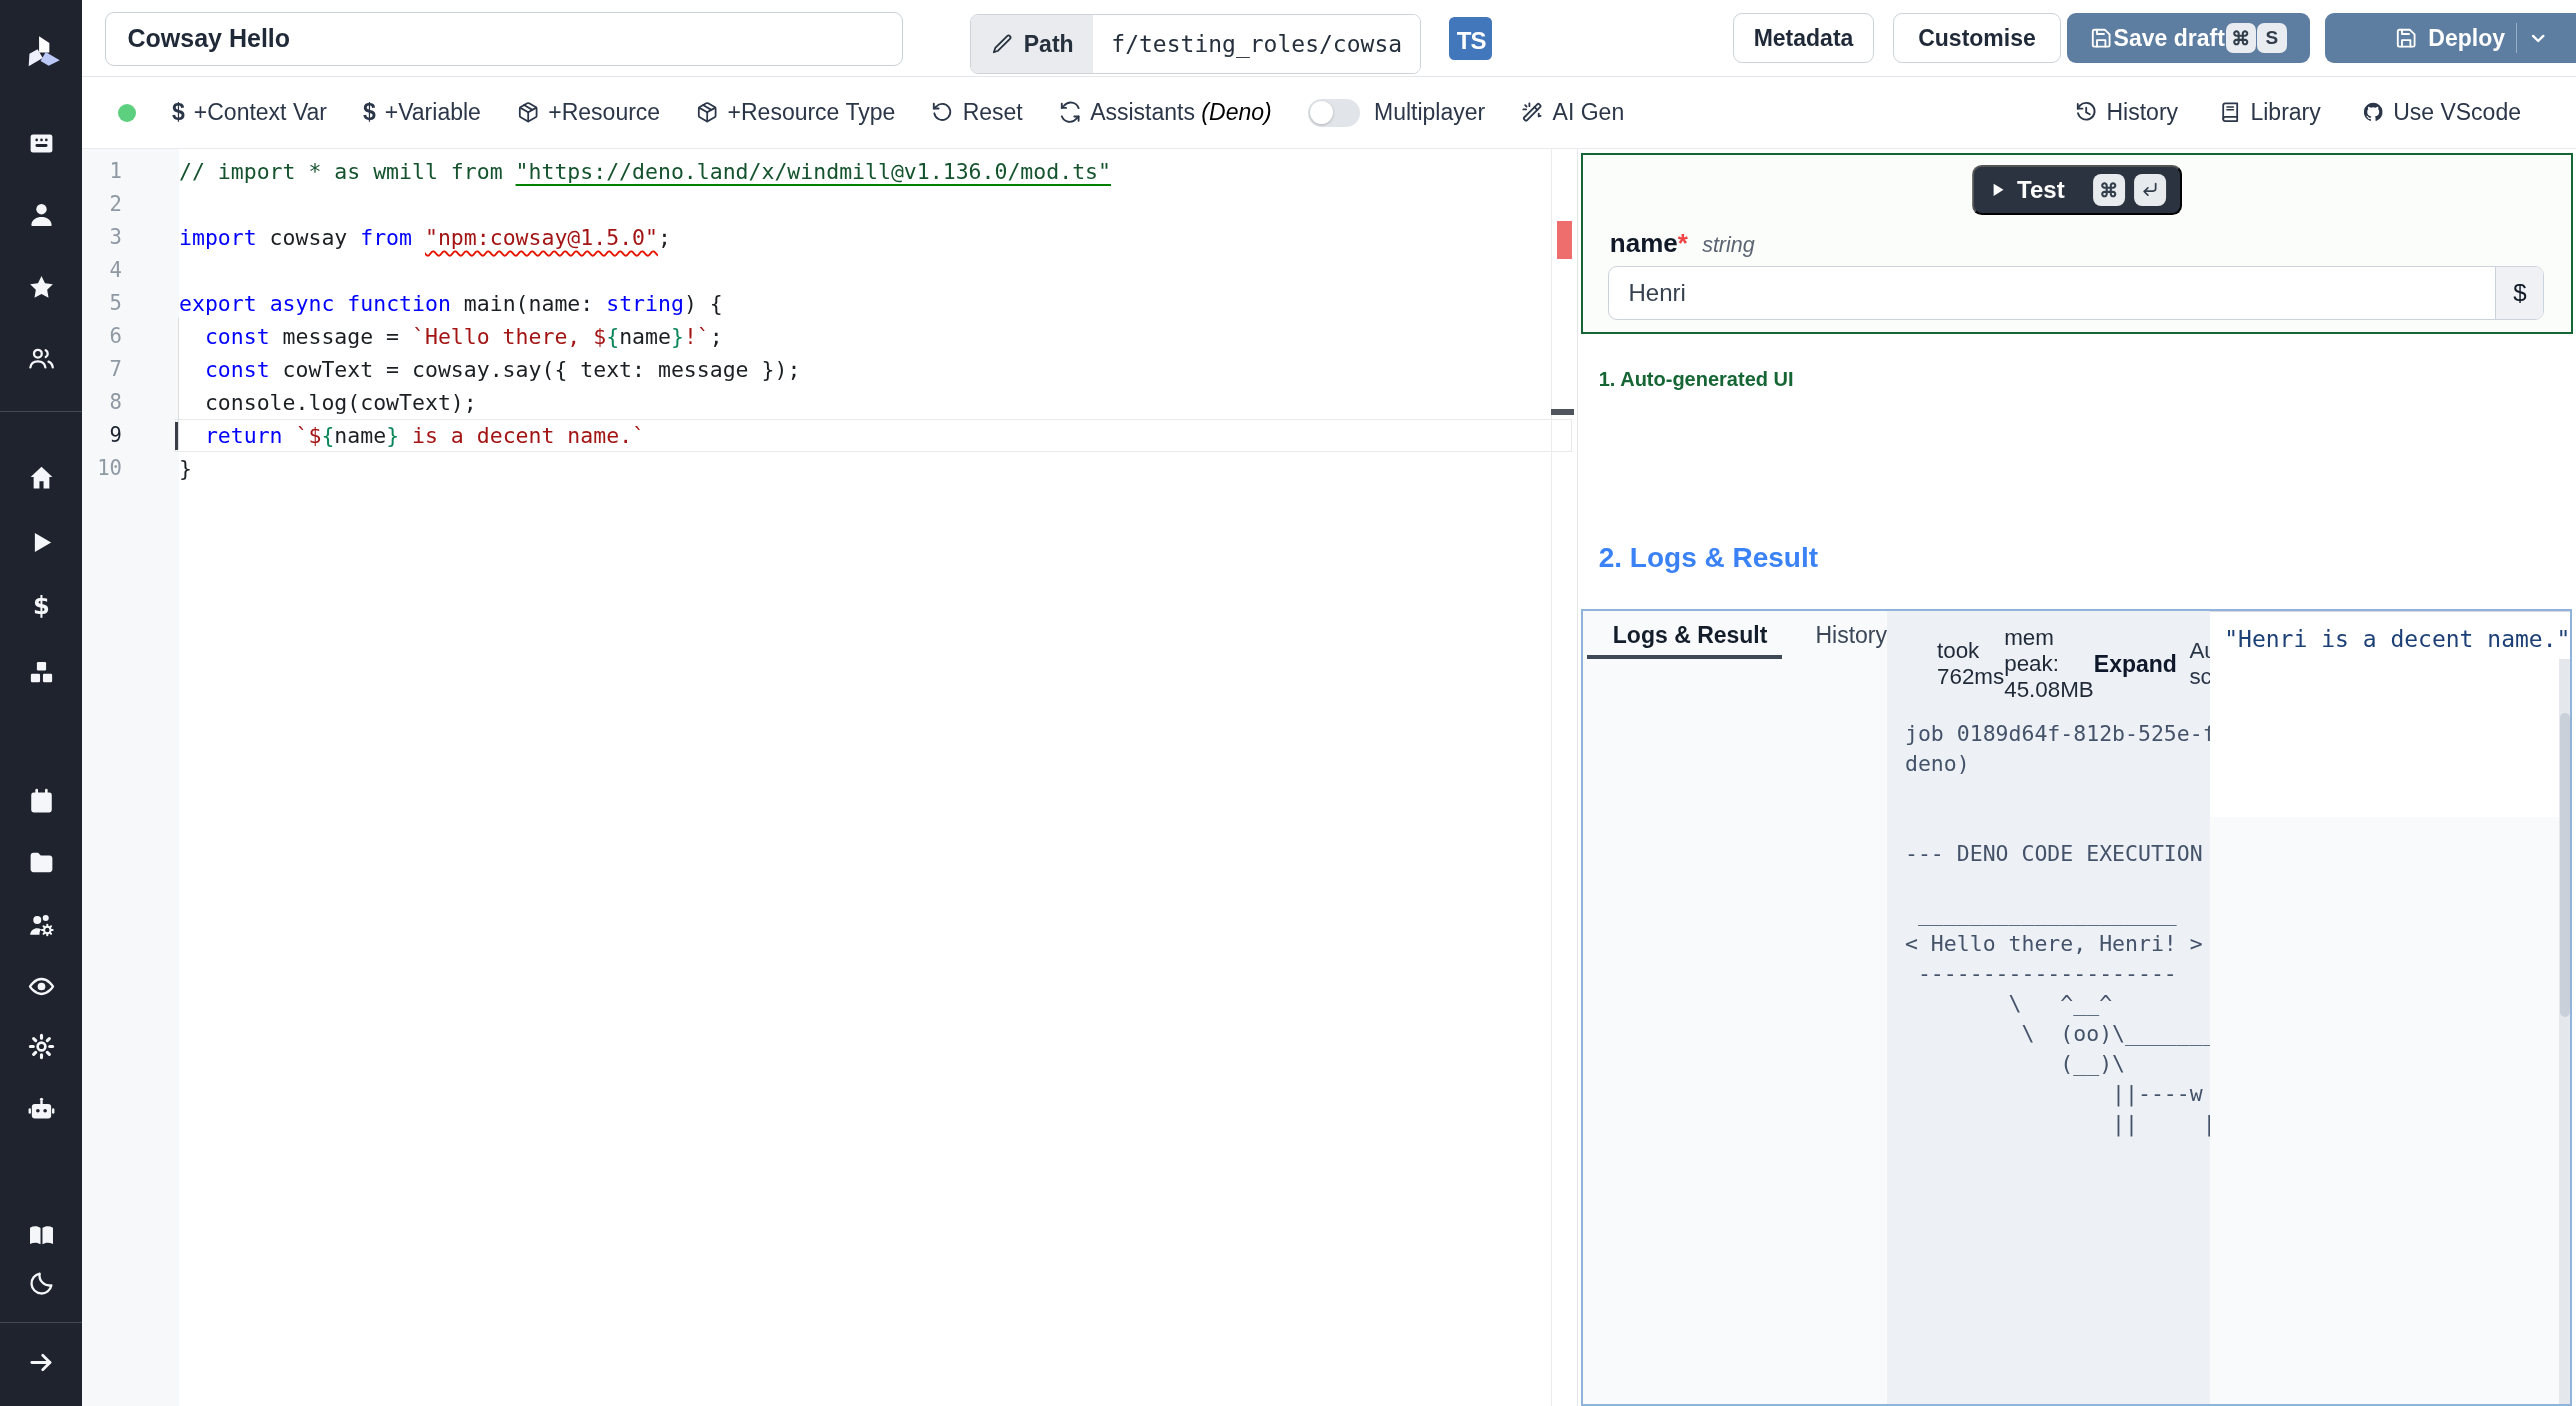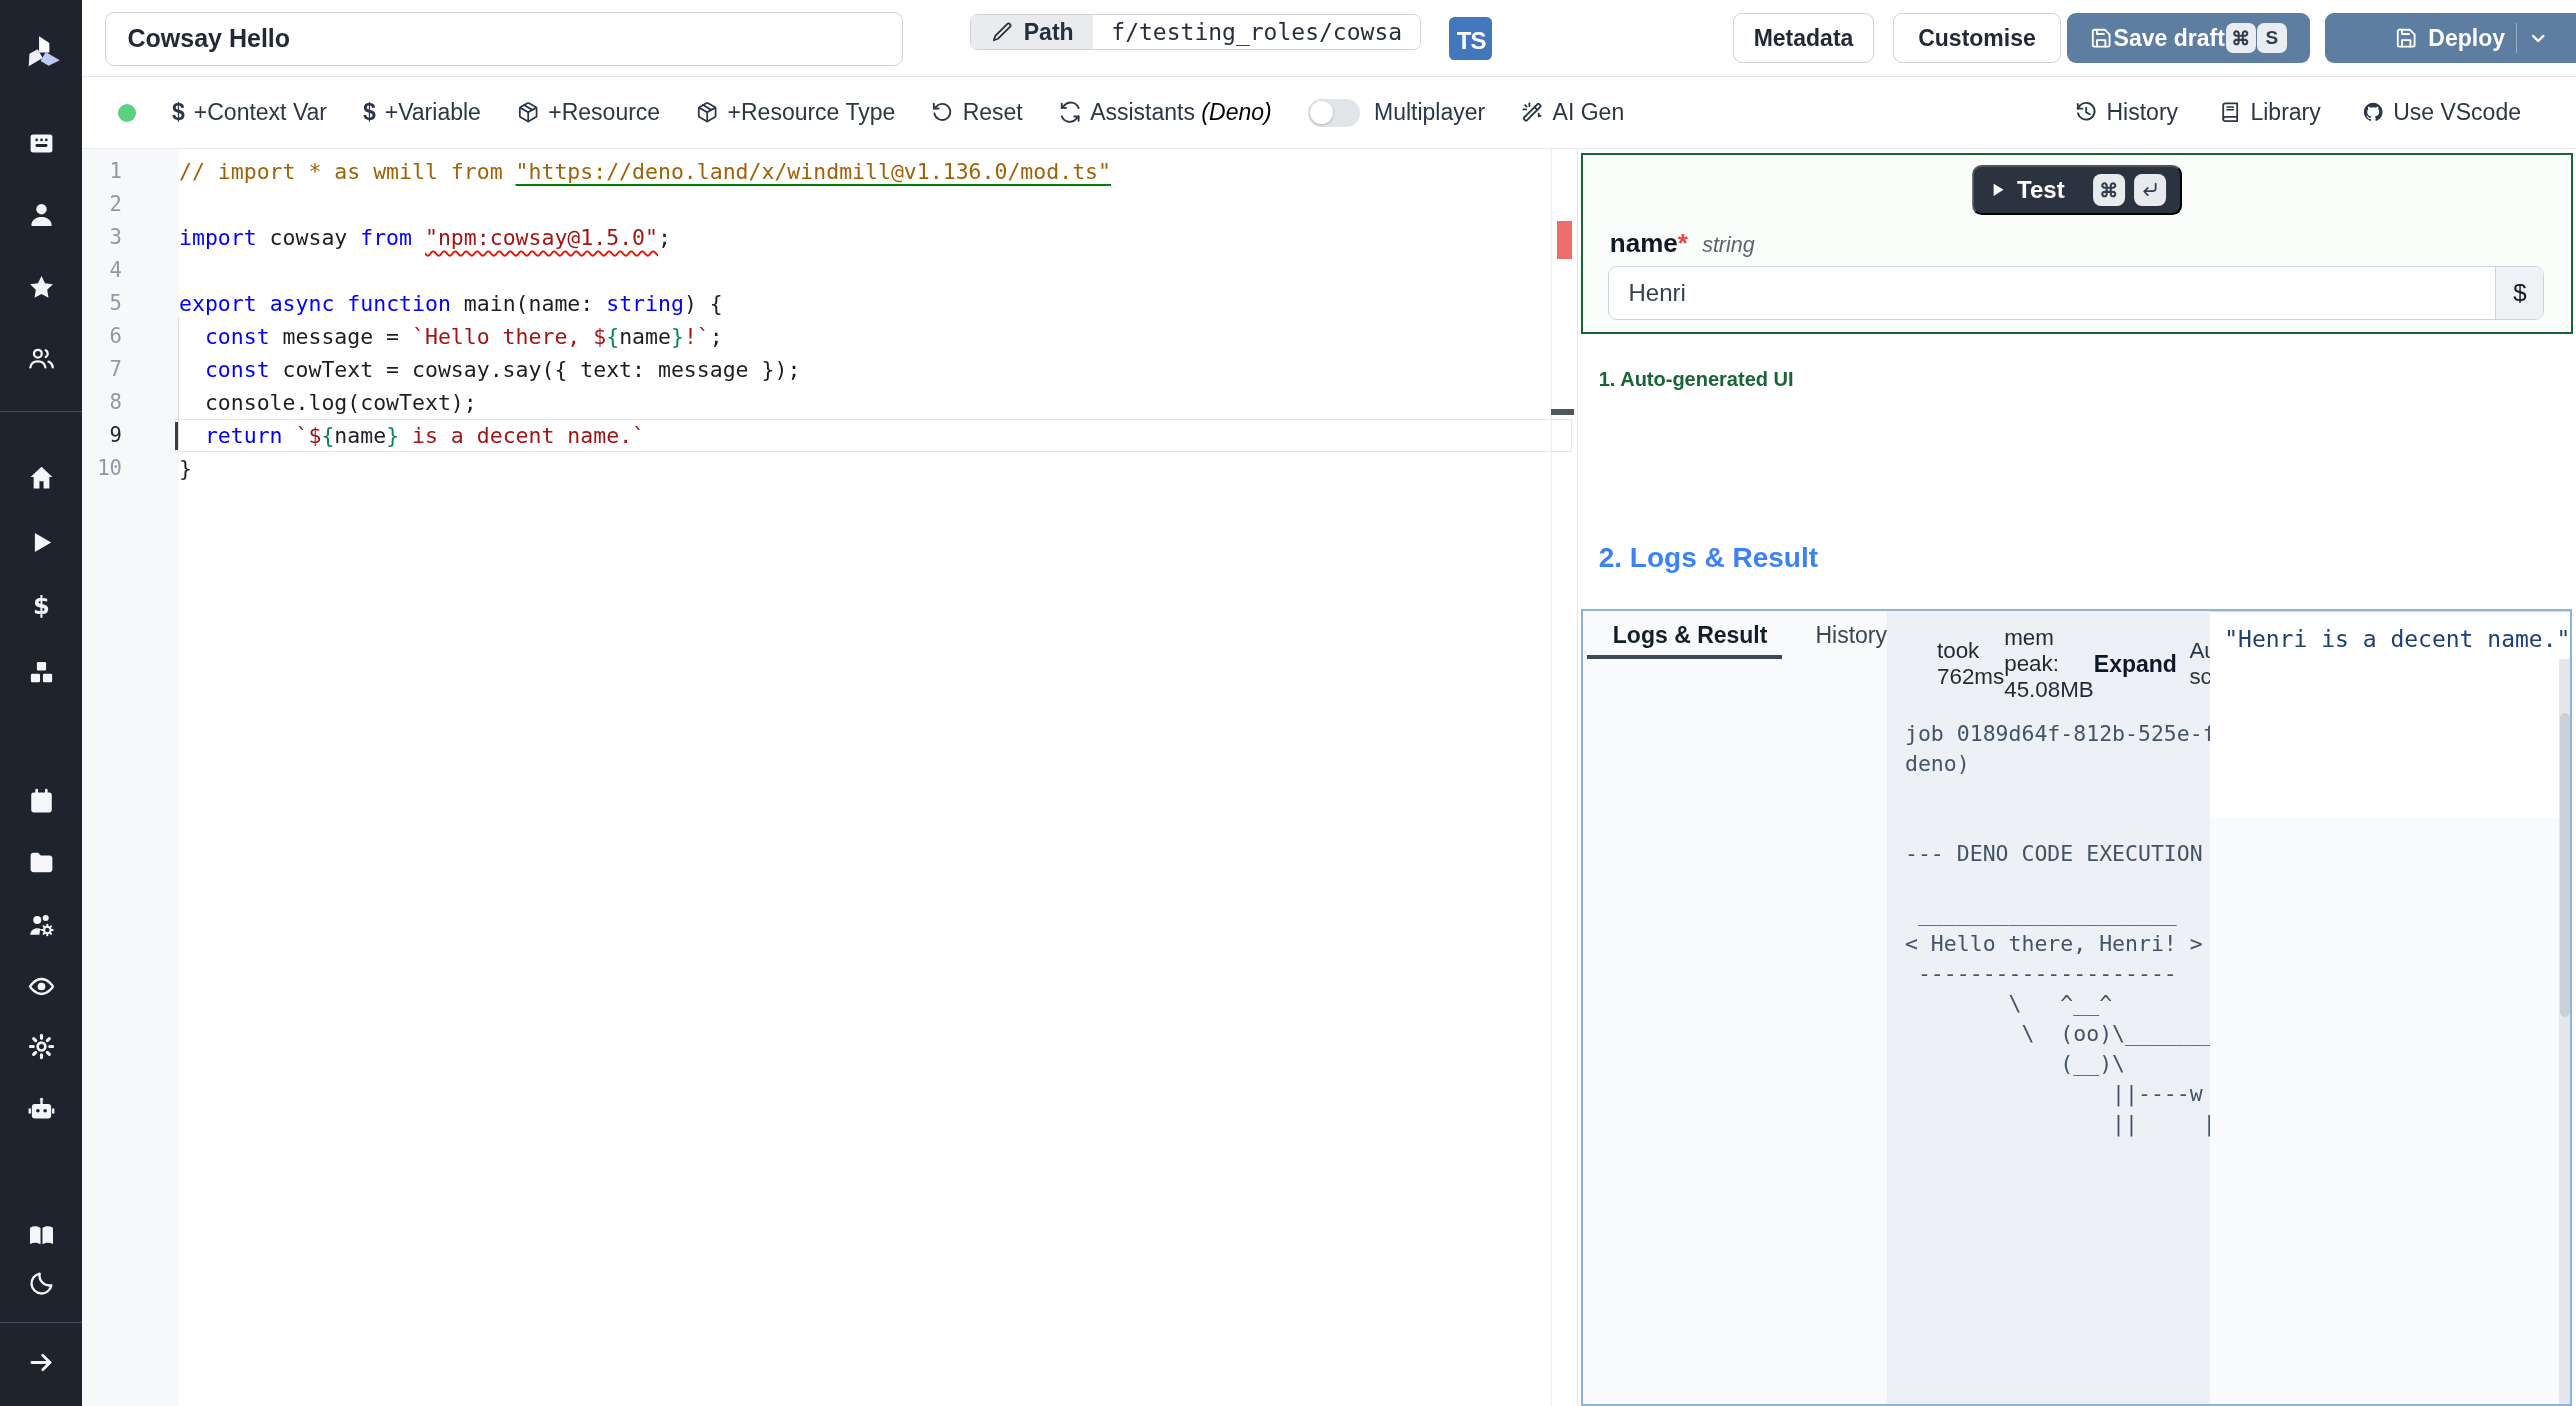--- a/index.html
+++ b/index.html
@@ -10,21 +10,21 @@
   .sidebar { position:absolute; left:0; top:0; width:82px; height:1406px; background:#1e232e; z-index:30; }
   .side-item { position:absolute; left:0; width:82px; height:50px; display:flex; align-items:center; justify-content:center; color:#f4f6f9; cursor:pointer; }
   .side-item svg { width:29px; height:29px; display:block; }
   .side-div { position:absolute; left:0; width:82px; height:0.9px; background:#434a57; }
   .logo { position:absolute; left:21.5px; top:32px; width:41px; height:41px; }
 
   
   .topbar { position:absolute; left:82px; top:0; right:0; height:77px; background:#fff; border-bottom:0.9px solid #e3e6ea; z-index:20; }
   .title-input { position:absolute; left:23px; top:11.6px; width:798px; height:54px; border:1.3px solid #c9d1d9; border-radius:9px;
      font-family:"Liberation Sans",sans-serif; font-size:25px; font-weight:700; color:#1f2937; padding:0 21.5px; outline:none; background:#fff; }
-  .path-group { position:absolute; left:888px; top:14.3px; height:36px; display:flex; border:1.3px solid #ccd3da; border-radius:8px; overflow:hidden; }
+  .path-group { position:absolute; left:888px; top:14.3px; height:60px; display:flex; border:1.3px solid #ccd3da; border-radius:8px; overflow:hidden; }
   .path-btn { background:#e9ebee; display:flex; align-items:center; gap:10.7px; padding:0 19.7px; font-size:23px; font-weight:700; color:#26303d; cursor:pointer; }
   .path-btn svg { width:22.4px; height:22.4px; color:#26303d; }
   .path-value { background:#fff; display:flex; align-items:center; padding:0 18px; font-family:"DejaVu Sans Mono",monospace; font-size:23px; color:#26303d; min-width:304px; }
   .ts-badge { position:absolute; left:1367px; top:17px; width:43px; height:43px; border-radius:5.4px; background:#4377bb; color:#fff;
      font-weight:800; font-size:24px; display:flex; align-items:flex-end; justify-content:flex-end; padding:5.4px 6.3px; letter-spacing:-0.9px; }
   .tb-btn { position:absolute; top:13.4px; height:50px; border-radius:9px; display:flex; align-items:center; justify-content:center;
      font-size:23px; font-weight:600; cursor:pointer; }
   .tb-white { background:#fff; border:1.3px solid #ccd3da; color:#1f2937; }
   .tb-blue { background:#5d7da1; color:#fff; border:none; }
   .kbd { display:inline-flex; align-items:center; justify-content:center; min-width:30px; height:30px; border-radius:7.2px; background:#e9edf1; color:#333e4d; font-size:19px; font-weight:600; padding:0 5.4px; }
@@ -45,21 +45,21 @@
   
   .editor { position:absolute; left:82px; top:148px; width:1496px; bottom:0; background:#fff; border-right:0.9px solid #e4e7ea; }
   .gutter { position:absolute; left:0; top:0; bottom:0; width:97px; background:#f7f8fa; }
   .lines { position:absolute; left:0; top:7.2px; right:0; }
   .row { height:33px; line-height:33px; position:relative; font-family:"DejaVu Sans Mono",monospace; font-size:21.5px; }
   .row .ln { position:absolute; left:0; width:40px; text-align:right; color:#8f99a3; font-size:20.6px; }
   .row .codeline { position:absolute; left:97px; top:0; white-space:pre; color:#1b1f23; }
   .row.active .ln { color:#1b2430; }
   .row.active::after { content:""; position:absolute; left:93px; right:5.4px; top:0; bottom:0; border:1.8px solid #e9e9e9; }
   .caret { position:absolute; left:93px; top:2.7px; bottom:2.7px; width:2.7px; background:#3a3f45; z-index:2; }
-  .tk-cmt { color:#a16207; } .tk-kw { color:#0000ff; } .tk-str { color:#a31515; }
+  .tk-cmt { color:#14532d; } .tk-kw { color:#0000ff; } .tk-str { color:#a31515; }
   .tk-df { color:#1b1f23; } .tk-expr { color:#098658; }
   .tk-lnk { text-decoration:underline; text-decoration-color:#008000; text-underline-offset:4.5px; }
   .tk-sqg { text-decoration:underline wavy #e51400 1.8px; text-underline-offset:5.4px; }
   .indent-guide { position:absolute; left:96px; top:170px; height:131px; width:0.9px; background:#dddddd; }
   .ovr-line { position:absolute; right:25px; top:0; bottom:0; width:0.9px; background:#ececec; }
   .ovr-err { position:absolute; right:5.4px; width:14.3px; top:73px; height:38px; background:#ee6d6d; }
   .ovr-cursor { position:absolute; right:2.7px; width:23px; top:261px; height:6.3px; background:#51565e; }
 
   
   .rpanel { position:absolute; left:1579px; top:148px; right:0; bottom:0; background:#fff; }

